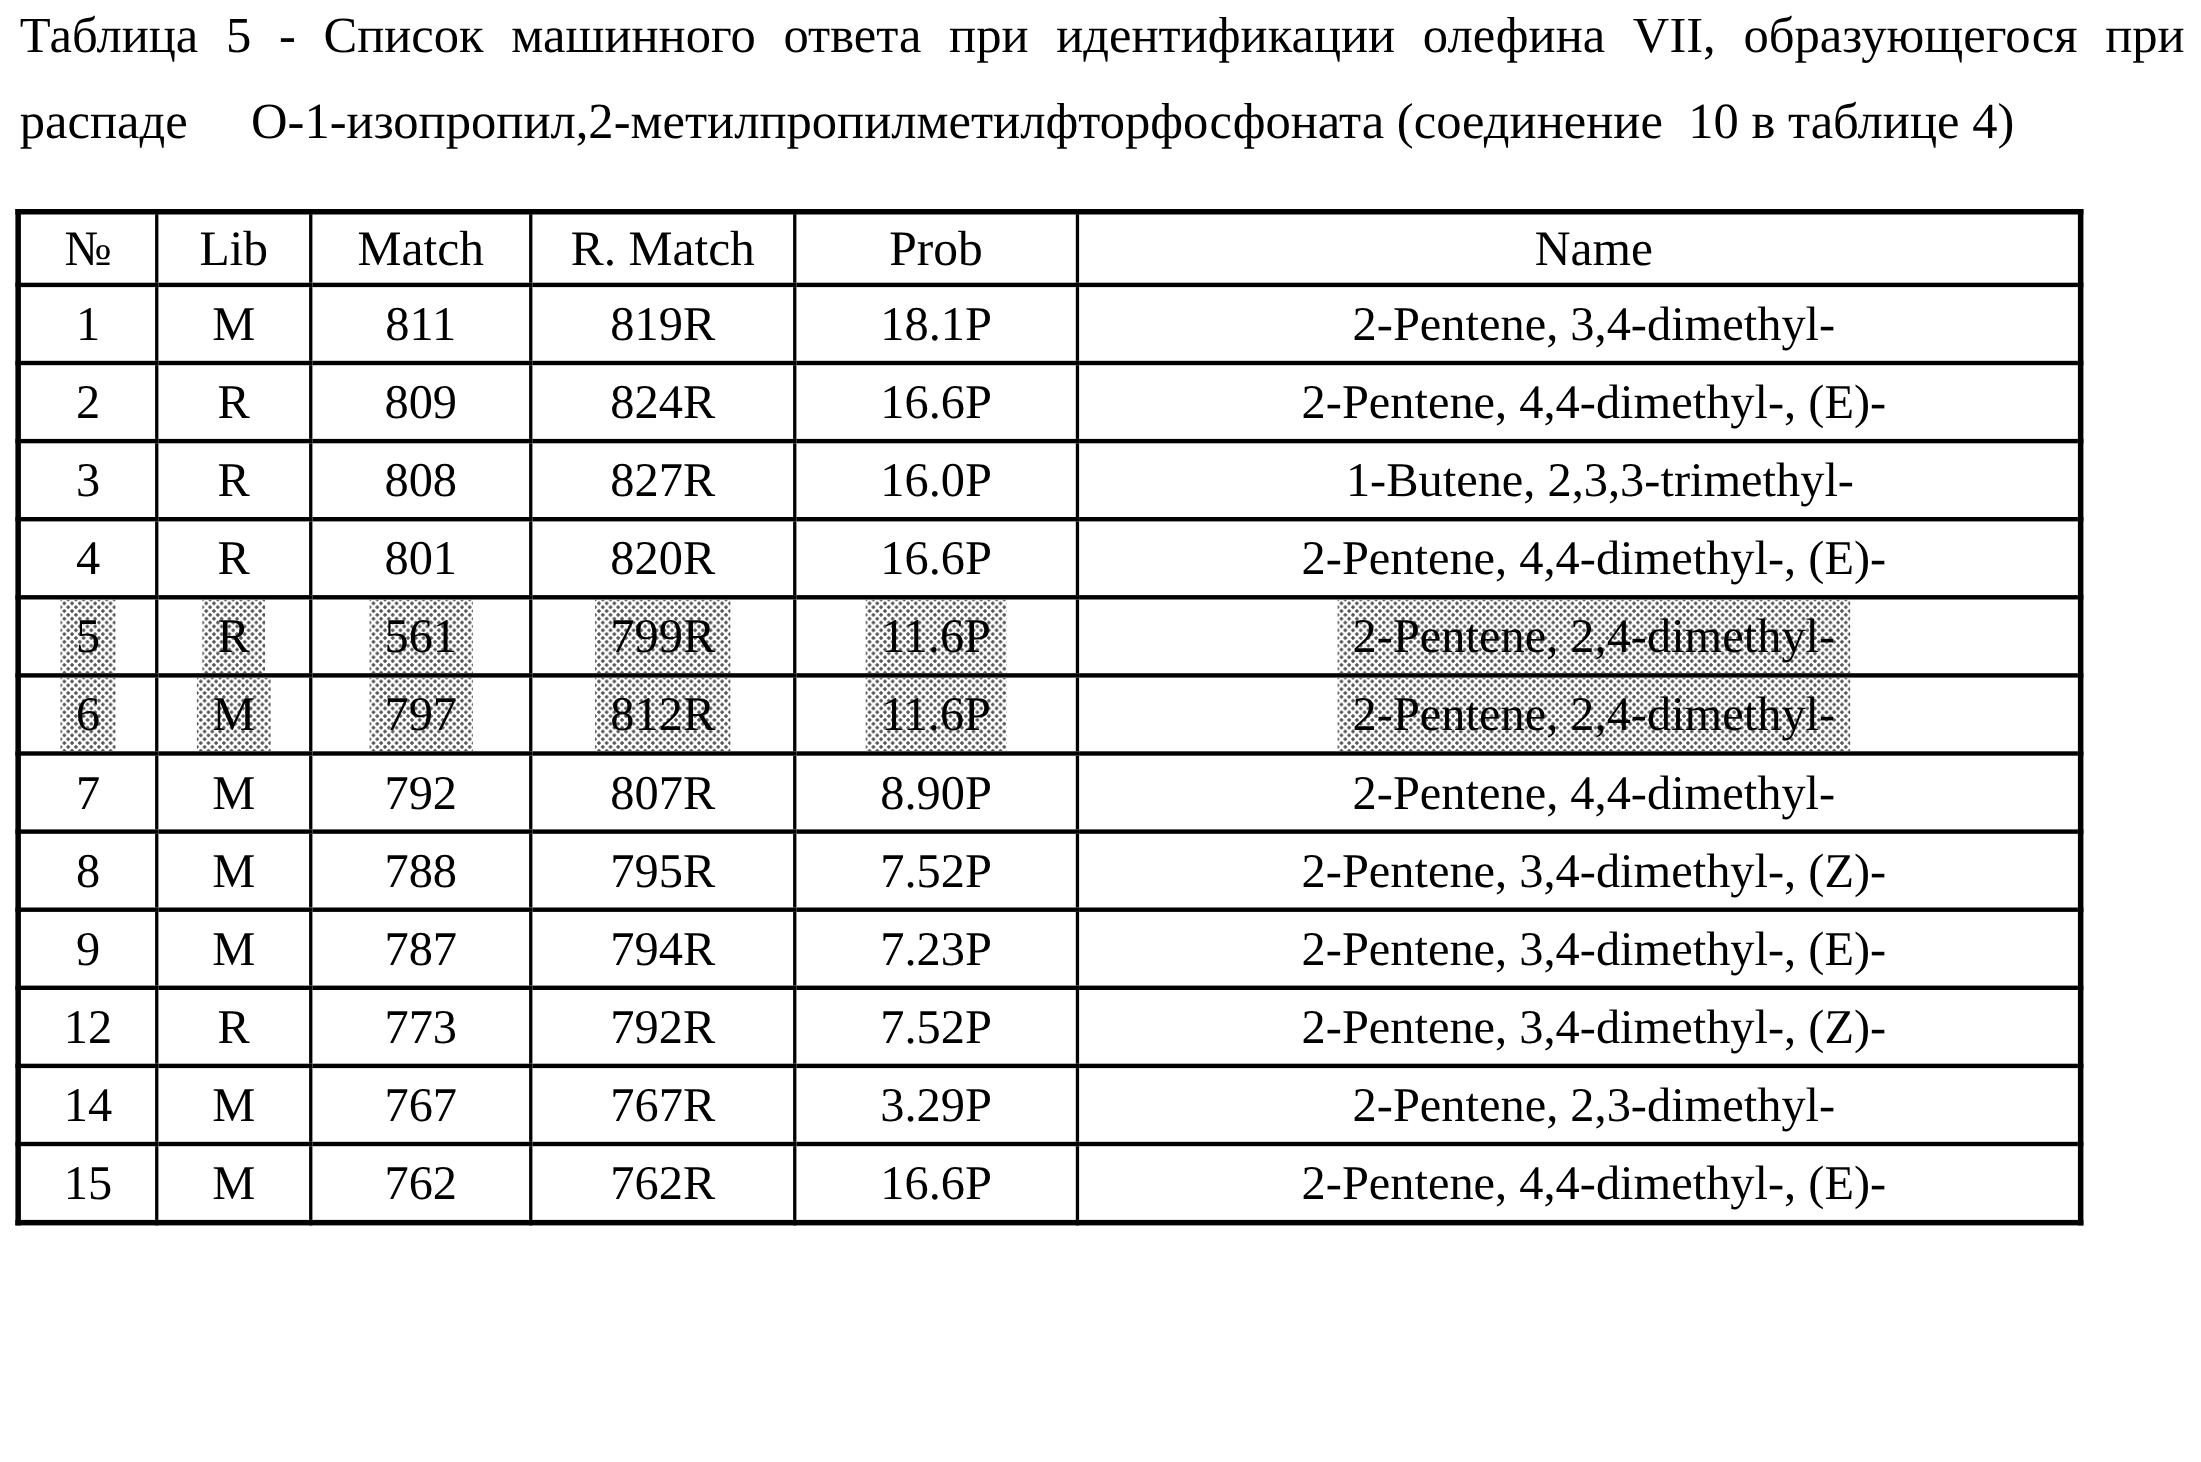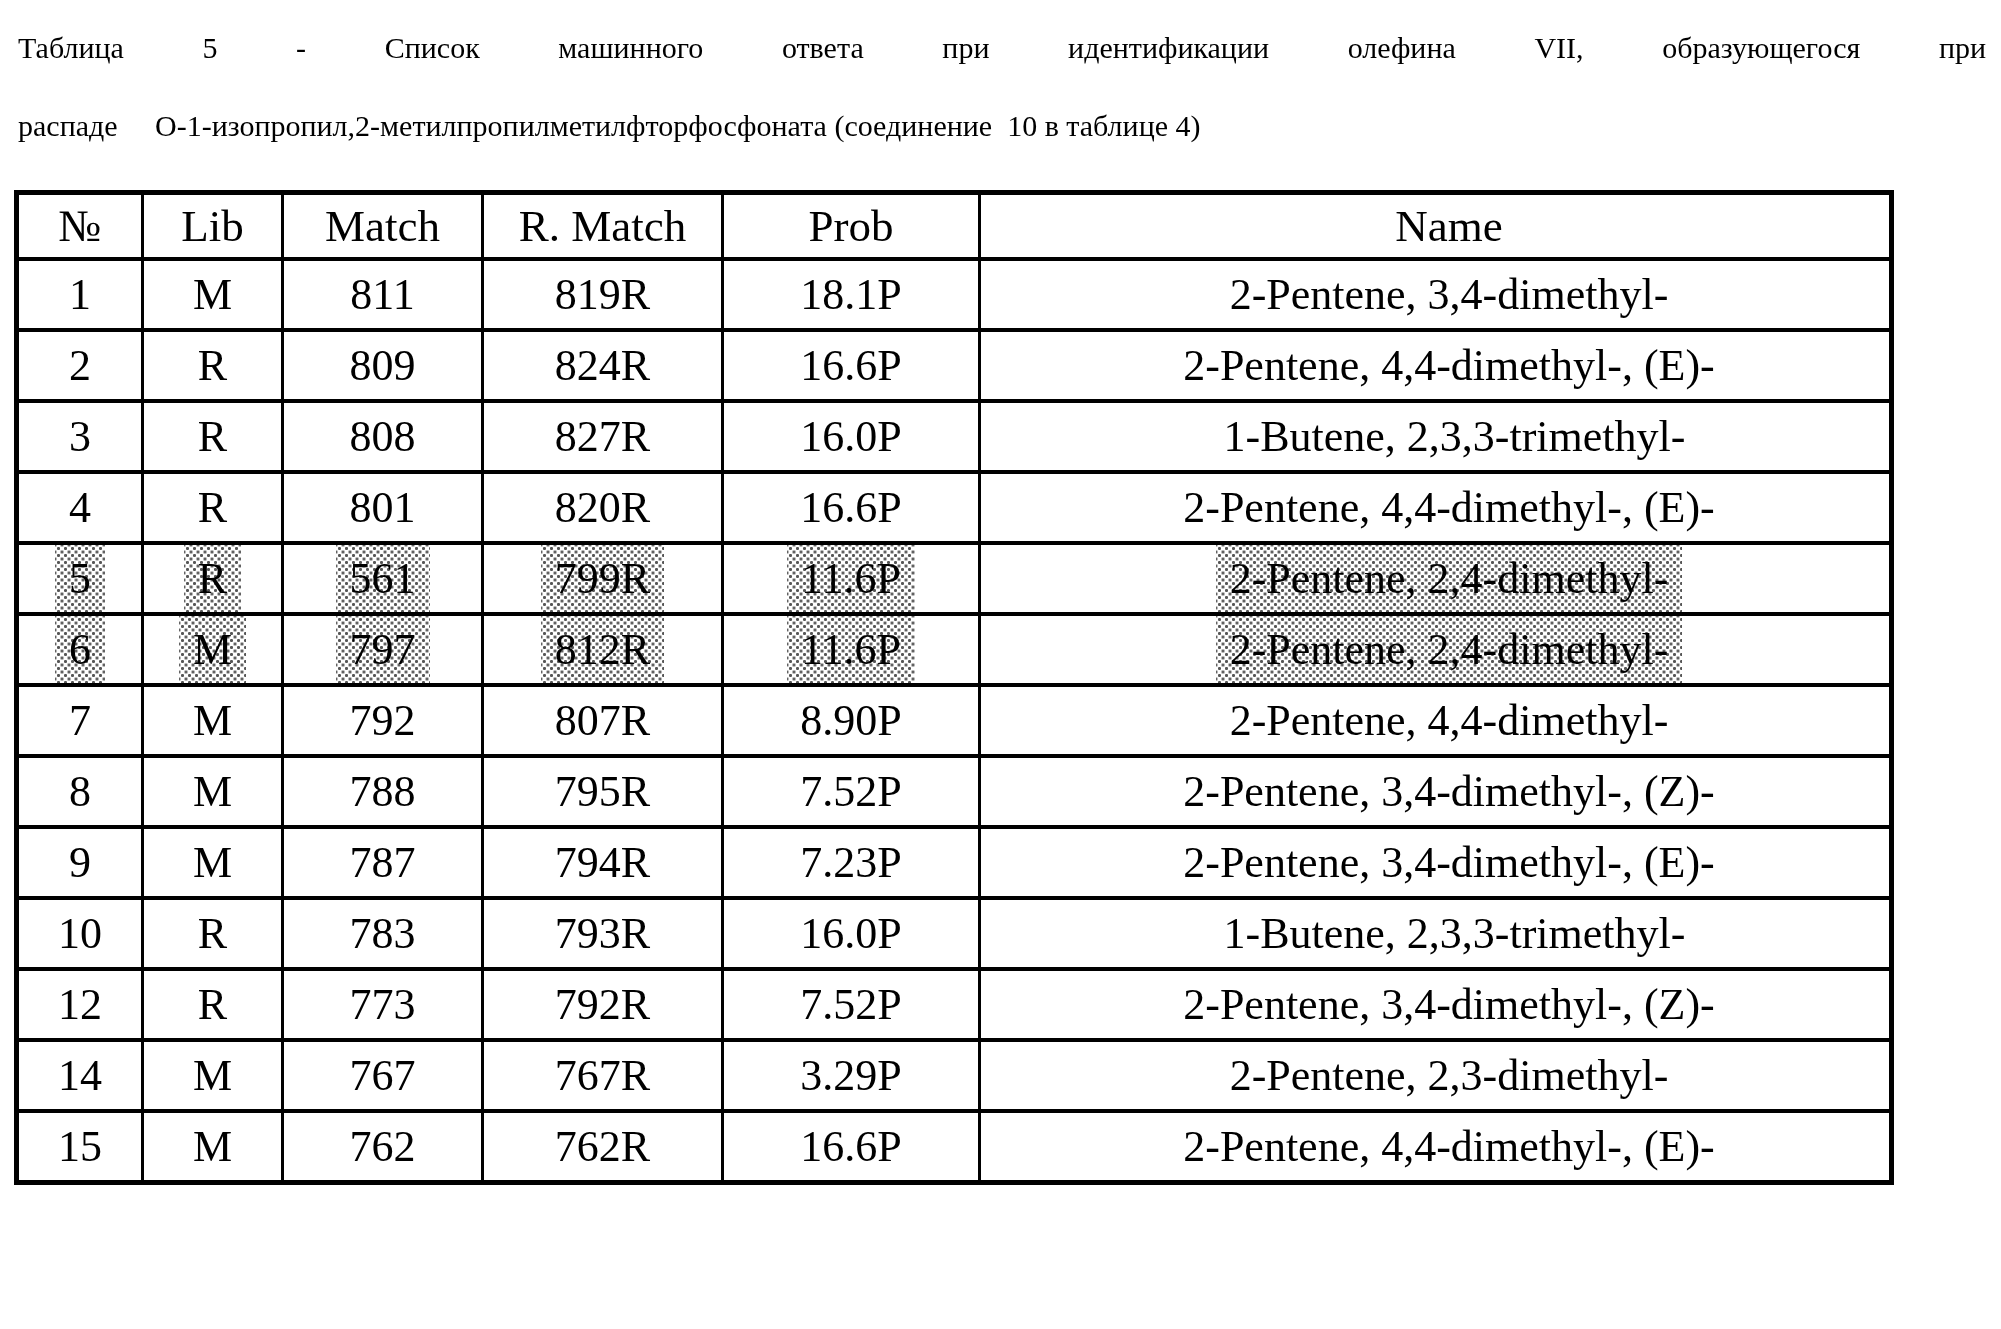--- a/index.html
+++ b/index.html
@@ -10,23 +10,23 @@
     background: var(--paper);
     color: var(--ink);
     font-family: "Liberation Serif", serif;
     position: relative;
     overflow: hidden;
   }
 
   
   .caption {
     position: absolute;
-    left: 18px; top: 20px;
+    left: 18px; top: 4px;
     width: 1968px;
-    font-size: 30px;
+    font-size: 46px;
     line-height: 56px;
   }
   .caption-line1 {
     text-align: justify;
     text-align-last: justify;
   }
   .caption-line2 {
     margin-top: 22px;
     white-space: pre-wrap;
     font-family: Liberation Serif, serif;
@@ -163,28 +163,20 @@
   </tr>
       <tr>
     <td class="c-num"><span class="patch">9</span></td>
     <td class="c-lib"><span class="patch">M</span></td>
     <td class="c-match"><span class="patch">787</span></td>
     <td class="c-rmatch"><span class="patch">794R</span></td>
     <td class="c-prob"><span class="patch">7.23P</span></td>
     <td class="c-name"><span class="patch">2-Pentene, 3,4-dimethyl-, (E)-</span></td>
   </tr>
       <tr>
-    <td class="c-num"><span class="patch">10</span></td>
-    <td class="c-lib"><span class="patch">R</span></td>
-    <td class="c-match"><span class="patch">783</span></td>
-    <td class="c-rmatch"><span class="patch">793R</span></td>
-    <td class="c-prob"><span class="patch">16.0P</span></td>
-    <td class="c-name"><span class="patch"> 1-Butene, 2,3,3-trimethyl-</span></td>
-  </tr>
-      <tr>
     <td class="c-num"><span class="patch">12</span></td>
     <td class="c-lib"><span class="patch">R</span></td>
     <td class="c-match"><span class="patch">773</span></td>
     <td class="c-rmatch"><span class="patch">792R</span></td>
     <td class="c-prob"><span class="patch">7.52P</span></td>
     <td class="c-name"><span class="patch">2-Pentene, 3,4-dimethyl-, (Z)-</span></td>
   </tr>
       <tr>
     <td class="c-num"><span class="patch">14</span></td>
     <td class="c-lib"><span class="patch">M</span></td>

